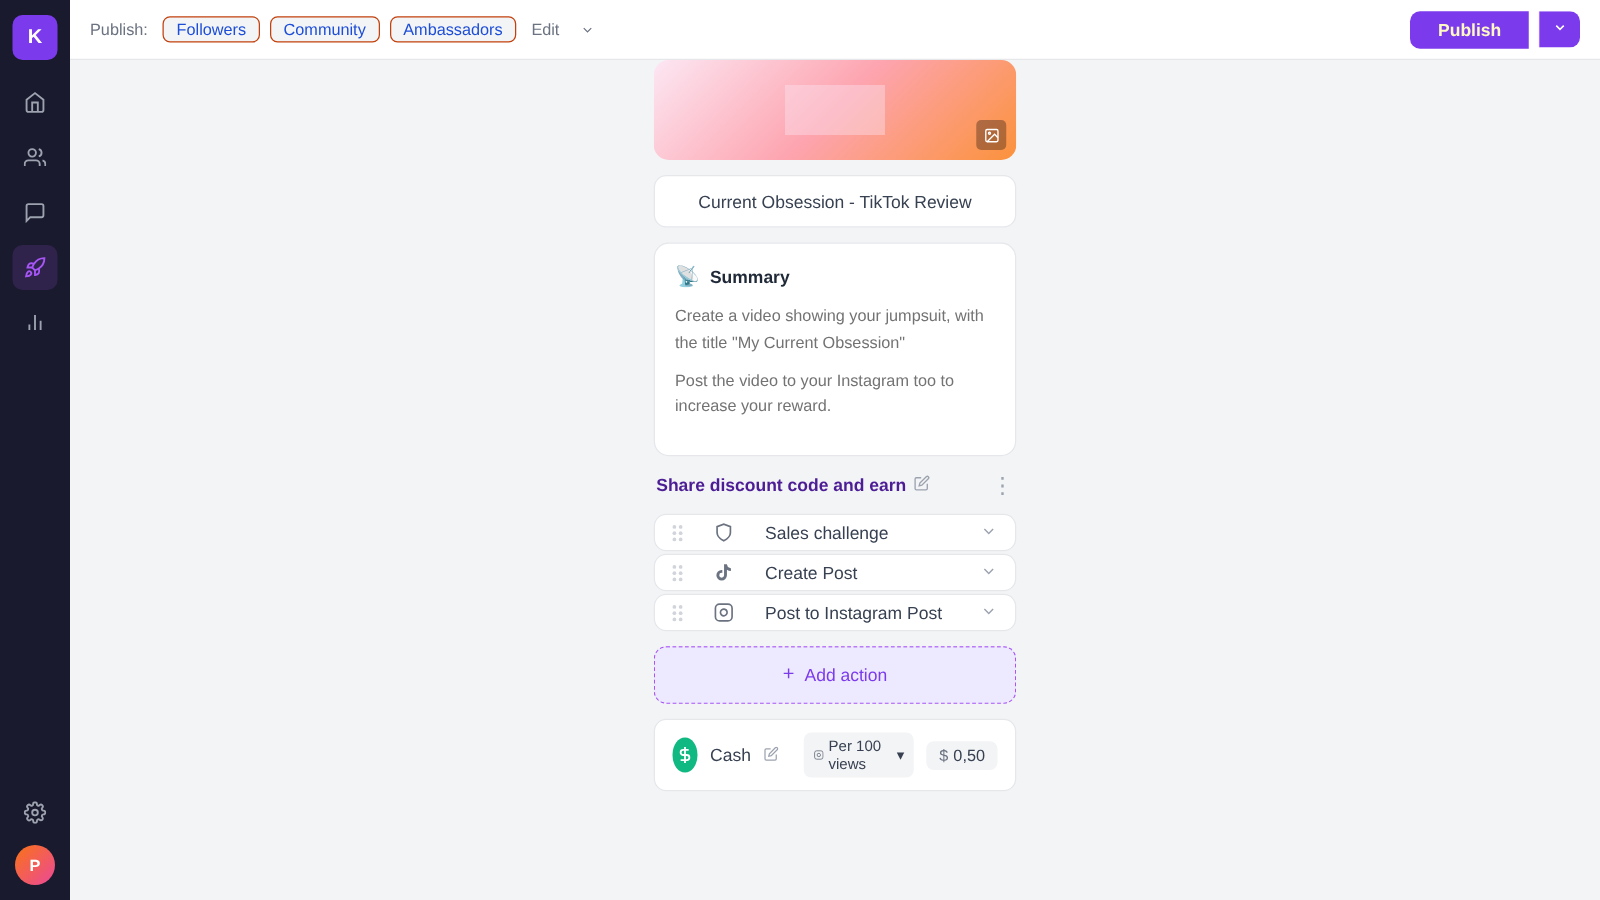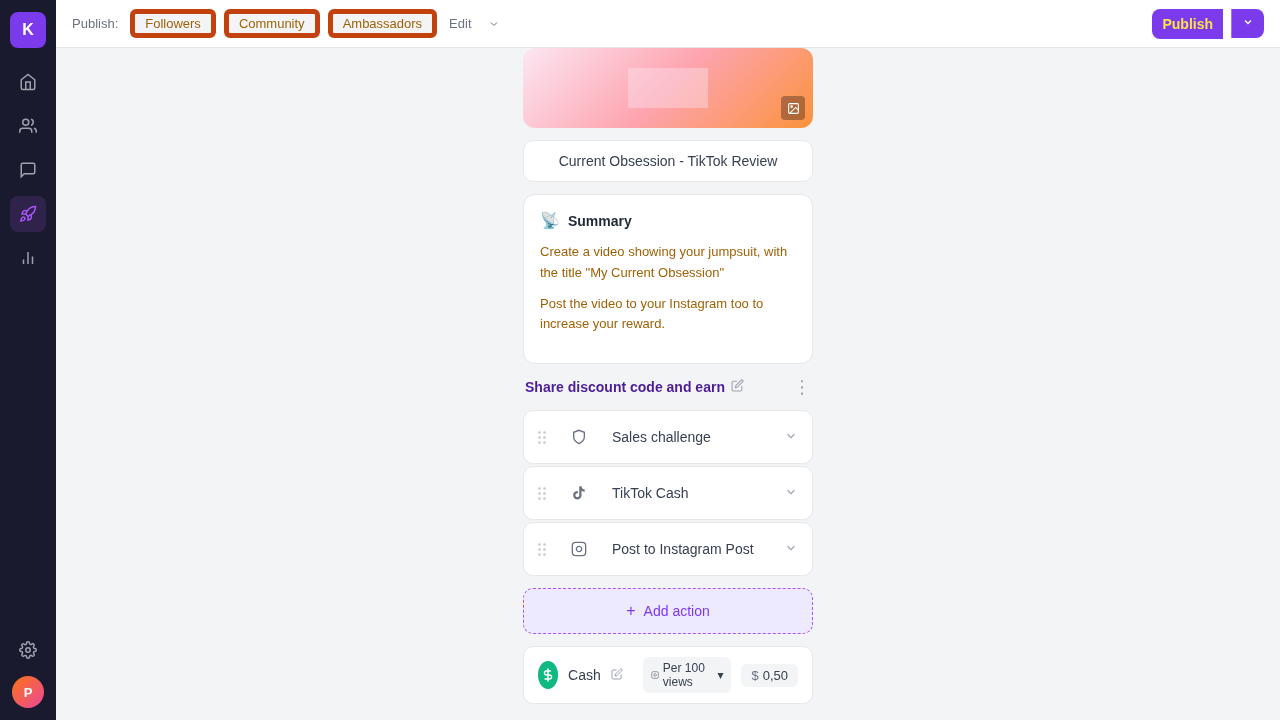--- a/index.html
+++ b/index.html
@@ -66,38 +66,38 @@
       align-items: center;
       padding: 0 16px;
       gap: 8px;
       flex-shrink: 0;
     }
     .audience-label {
       color: #6b7280; font-size: 13px; margin-right: 4px;
     }
     .audience-tag {
       background: #f3f4f6;
-      border: 5px solid #c2410c;
+      border: 1px solid #c2410c;
       border-radius: 6px;
       padding: 2px 10px;
       font-size: 13px;
-      color: #a16207;
+      color: #1d4ed8;
       cursor: pointer;
     }
     .edit-btn {
       display: flex; align-items: center; gap: 16px;
       color: #6b7280; font-size: 13px; cursor: pointer;
       margin-left: 4px;
     }
     .header-spacer { flex: 1; }
     .publish-btn {
       background: #7c3aed;
-      color: #fde047;
+      color: #fef9c3;
       border: none;
-      padding: 7px 10px;
+      padding: 7px 22px;
       border-radius: 8px 0 0 8px;
       font-size: 14px;
       font-weight: 600;
       cursor: pointer;
     }
     .publish-dropdown {
       background: #7c3aed;
       color: white;
       border: none;
       border-left: 1px solid rgba(255,255,255,0.3);
@@ -180,21 +180,21 @@
       display: flex;
       align-items: center;
       gap: 8px;
       font-weight: 600;
       font-size: 14px;
       color: #1f2937;
       margin-bottom: 12px;
     }
     .summary-text {
       font-size: 13px;
-      color: #a16207;
+      color: #737373;
       line-height: 1.6;
       margin-bottom: 10px;
     }
     .summary-text:last-child { margin-bottom: 12px; }
 
     
     .section-header {
       display: flex;
       align-items: center;
       justify-content: space-between;
@@ -214,21 +214,21 @@
     
     .action-list {
       display: flex;
       flex-direction: column;
       gap: 2px;
     }
     .action-item {
       background: white;
       border: 1px solid #e5e7eb;
       border-radius: 10px;
-      padding: 14px 14px;
+      padding: 2px 14px;
       display: flex;
       align-items: center;
       gap: 21px;
       cursor: pointer;
     }
     .drag-handle {
       display: flex;
       flex-direction: column;
       gap: 2px;
       color: #d1d5db;
@@ -474,21 +474,21 @@
             <span>
                 <span class="drag-dot"></span>
                 <span class="drag-dot"></span>
               </span>
           </div>
           <div class="action-icon">
             <svg width="16" height="16" viewBox="0 0 24 24" fill="#6b7280">
                 <path d="M19.59 6.69a4.83 4.83 0 01-3.77-4.25V2h-3.45v13.67a2.89 2.89 0 01-2.88 2.5 2.89 2.89 0 01-2.89-2.89 2.89 2.89 0 012.89-2.89c.28 0 .54.04.79.1V9.01a6.33 6.33 0 00-.79-.05 6.34 6.34 0 00-6.34 6.34 6.34 6.34 0 006.34 6.34 6.34 6.34 0 006.33-6.34V8.69a8.18 8.18 0 004.78 1.52V6.76a4.85 4.85 0 01-1.01-.07z"></path>
               </svg>
           </div>
-          <span class="action-label">TikTok Cash</span>
+          <span class="action-label">Create Post</span>
           <span class="action-chevron">
             <svg width="14" height="14" viewBox="0 0 24 24" fill="none" stroke="#9ca3af" stroke-width="2">
                 <polyline points="6 9 12 15 18 9"></polyline>
               </svg>
           </span>
         </div>
 
         <div class="action-item">
           <div class="drag-handle">
             <span>

